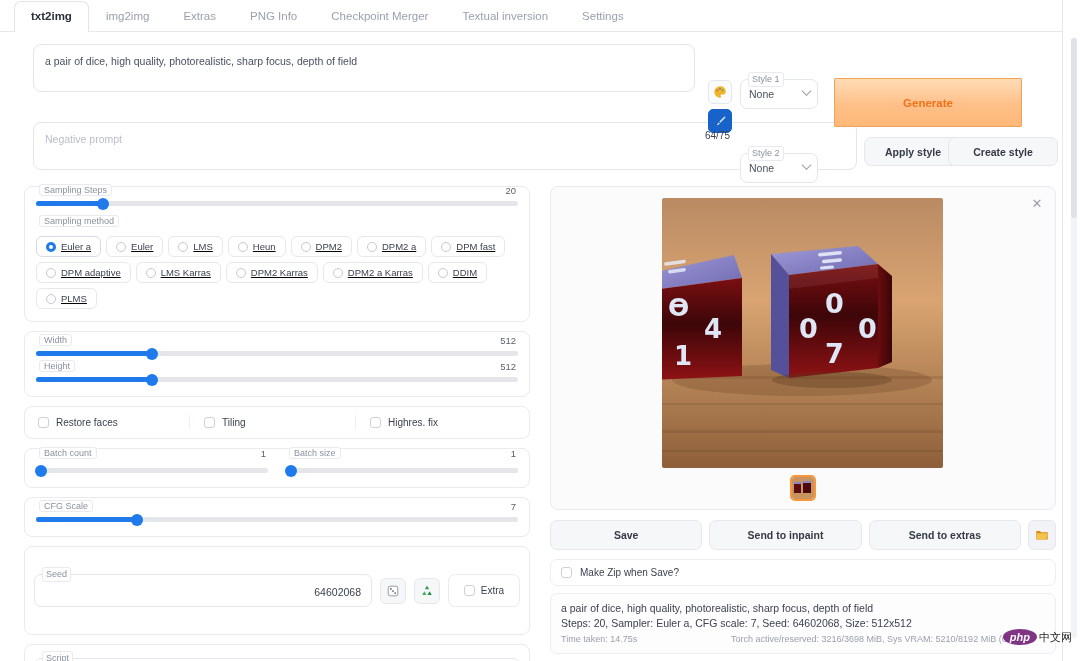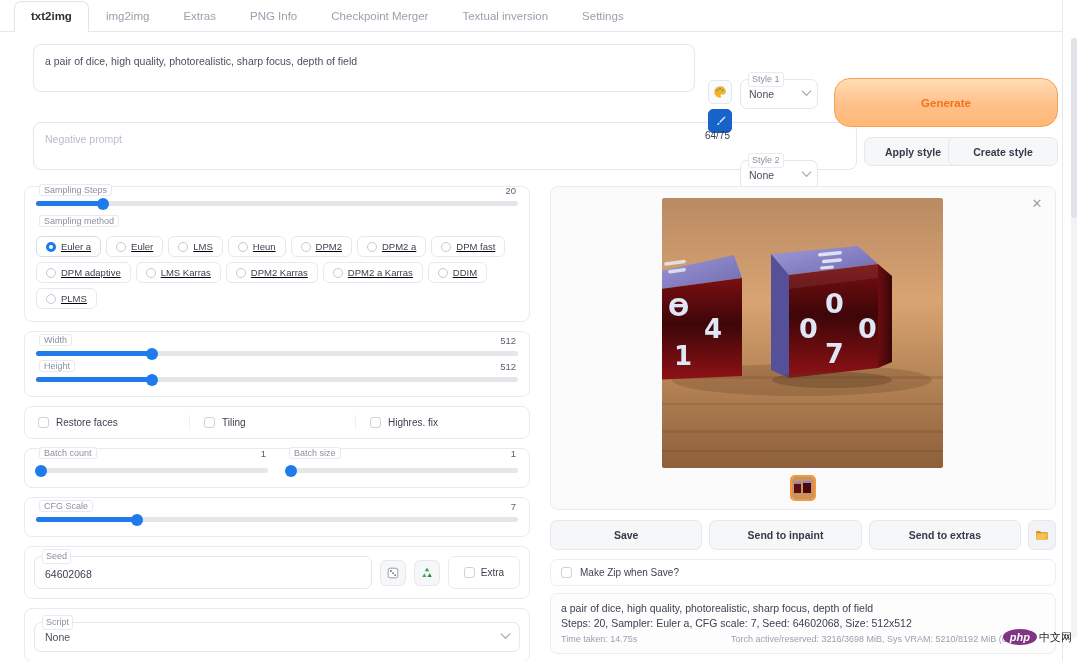--- a/index.html
+++ b/index.html
@@ -75,21 +75,21 @@
     font-size: 12px;
   }
   .pic.blue { background: #1763c9; border-color: #1763c9; }
   .tokens {
     position: absolute; left: 705px; top: 92px;
     font-size: 10px; color: #3b4050;
   }
 
   .stylewrap { position: absolute; }
   #style1 { left: 740px; top: 41px; }
-  #style2 { left: 740px; top: 122px; }
+  #style2 { left: 740px; top: 115px; }
   .fieldset {
     position: relative;
     border: 1px solid #e3e6ec;
     border-radius: 7px;
     width: 78px; height: 30px;
     background: #fff;
     display: flex; align-items: center;
     padding: 0 8px;
     cursor: pointer;
   }
@@ -107,22 +107,22 @@
     transform: translateY(-50%);
     width: 7px; height: 7px;
     border-right: 1.4px solid #9aa0ad;
     border-bottom: 1.4px solid #9aa0ad;
     margin-top: -3px;
   }
   .chev.i { transform: translateY(-50%) rotate(45deg); }
 
   .genbtn {
     position: absolute; left: 834px; top: 40px;
-    width: 224px; height: 49px;
-    border-radius: 16px;
+    width: 188px; height: 49px;
+    border-radius: 1px;
     background: linear-gradient(180deg, #ffdcb5 0%, #ffc089 55%, #ffb877 100%);
     border: 1px solid #f3a25a;
     color: #f3721c;
     font-size: 11.5px; font-weight: bold;
     display: flex; align-items: center; justify-content: center;
     cursor: pointer;
   }
   .sbtn {
     position: absolute; height: 29px;
     border: 1px solid #e6e8ee;
@@ -530,21 +530,21 @@
       <div class="sliderRow">
         <span class="sl-legend">CFG Scale</span>
         <span class="sl-val">7</span>
         <div class="track">
           <div class="fill" style="width:21%"></div>
           <div class="knob" style="left:21%"></div>
         </div>
       </div>
     </div>
 
-    <div class="card seedCard" style="padding:9px 9px;">
+    <div class="card seedCard" style="padding:27px 9px;text-align:right;">
       <div class="seedBox">
         <span class="legend">Seed</span>
         <div class="seedVal">64602068</div>
       </div>
       <div class="iconBtn">
         <svg width="14" height="14" viewBox="0 0 16 16">
           <rect x="2.5" y="2.5" width="11" height="11" rx="2.2" fill="#ffffff" stroke="#8a8f9b" stroke-width="1"></rect>
           <circle cx="5.6" cy="5.6" r="1" fill="#5a5f6b"></circle>
           <circle cx="10.4" cy="10.4" r="1" fill="#5a5f6b"></circle>
           <circle cx="8" cy="8" r="1" fill="#5a5f6b"></circle>

